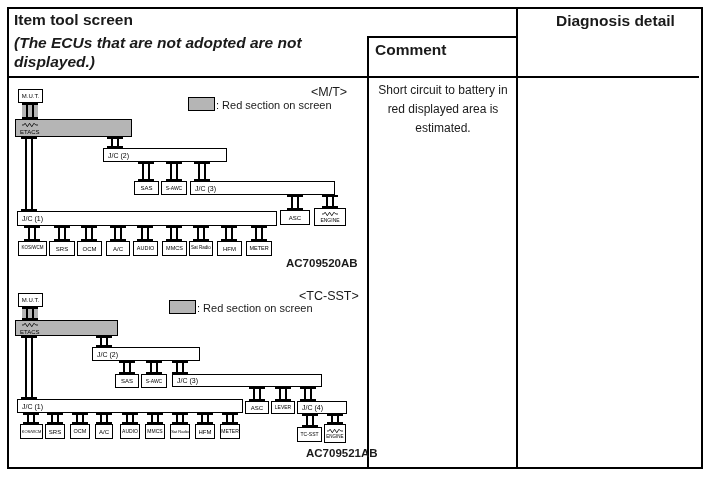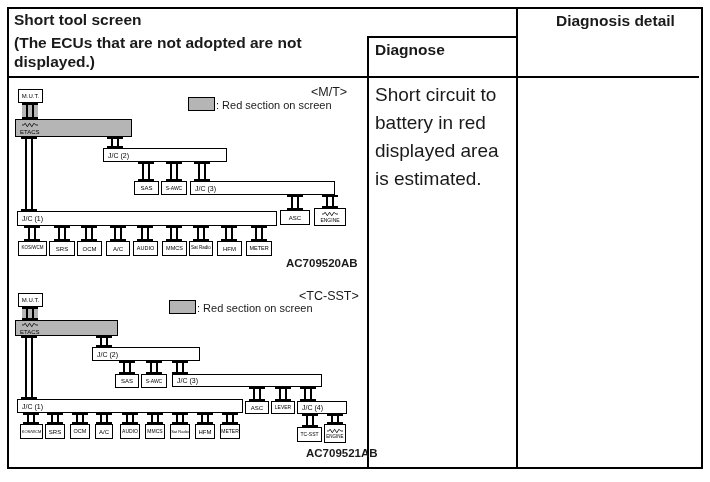--- a/index.html
+++ b/index.html
@@ -2,21 +2,21 @@
 <html><head>
 <meta charset="utf-8">
 <style>
   html,body{margin:0;padding:0;background:#ffffff;}
   .page{position:relative;width:710px;height:482px;background:#ffffff;overflow:hidden;
         font-family:"Liberation Sans",sans-serif;color:#1a1a1a;}
   .abs{position:absolute;}
   .bline{position:absolute;background:#000;}
   .border-outer{position:absolute;left:7px;top:7px;width:692px;height:458px;border:2px solid #000;}
   .hdr{position:absolute;font-weight:bold;font-size:15.5px;line-height:19px;white-space:pre-line;}
-  .bodytxt{position:absolute;font-size:19px;line-height:28px;}
+  .bodytxt{position:absolute;font-size:12px;line-height:19px;text-align:center;}
   .node{position:absolute;box-sizing:border-box;border:1px solid #000;background:#fff;
         display:flex;align-items:center;justify-content:center;line-height:1;text-align:center;color:#000;}
   .node.left{justify-content:flex-start;padding-left:4px;text-align:left;}
   .node.shaded{background:#b5b5b5;}
   .node .lbl{display:flex;flex-direction:column;align-items:center;gap:1px;}
   .node .lbl span{display:block;white-space:nowrap;}
   .conn{position:absolute;border-top:2px solid #000;border-bottom:2px solid #000;box-sizing:border-box;
         background-image:linear-gradient(to right,transparent 0,transparent 4px,#000 4px,#000 6px,
         transparent 6px,transparent 10px,#000 10px,#000 12px,transparent 12px);}
   .conn-shaded{background-color:#b5b5b5;}
@@ -29,23 +29,23 @@
 <body>
 
 <div class="page">
 
   <div class="border-outer"></div>
   <div class="bline" style="left:516px;top:7px;width:2px;height:460px;"></div>
   <div class="bline" style="left:367px;top:37px;width:2px;height:430px;"></div>
   <div class="bline" style="left:367px;top:36px;width:151px;height:2px;"></div>
   <div class="bline" style="left:7px;top:76px;width:692px;height:2px;"></div>
 
-  <div class="hdr" style="left:14px;top:10px;">Short tool screen</div>
-  <div class="hdr" style="left:14px;top:33px;width:350px;">(The ECUs that are not adopted are not displayed.)</div>
-  <div class="hdr" style="left:375px;top:40px;">Diagnose</div>
+  <div class="hdr" style="left:14px;top:10px;">Item tool screen</div>
+  <div class="hdr" style="left:14px;top:33px;width:350px;font-style:italic;">(The ECUs that are not adopted are not displayed.)</div>
+  <div class="hdr" style="left:375px;top:40px;">Comment</div>
   <div class="hdr" style="left:524px;top:11px;margin-left:32px;">Diagnosis detail</div>
 
   <div class="bodytxt" style="left:375px;top:81px;width:136px;">Short circuit to battery in red displayed area is estimated.</div>
 
 
   <div class="variant" style="left:311px;top:85px;">&lt;M/T&gt;</div>
   <div class="legend-swatch" style="left:188px;top:97px;width:25px;height:12px;"></div>
   <div class="legend-text" style="left:216px;top:99px;">: Red section on screen</div>
   <div class="caption" style="left:286px;top:257px;">AC709520AB</div>
 

